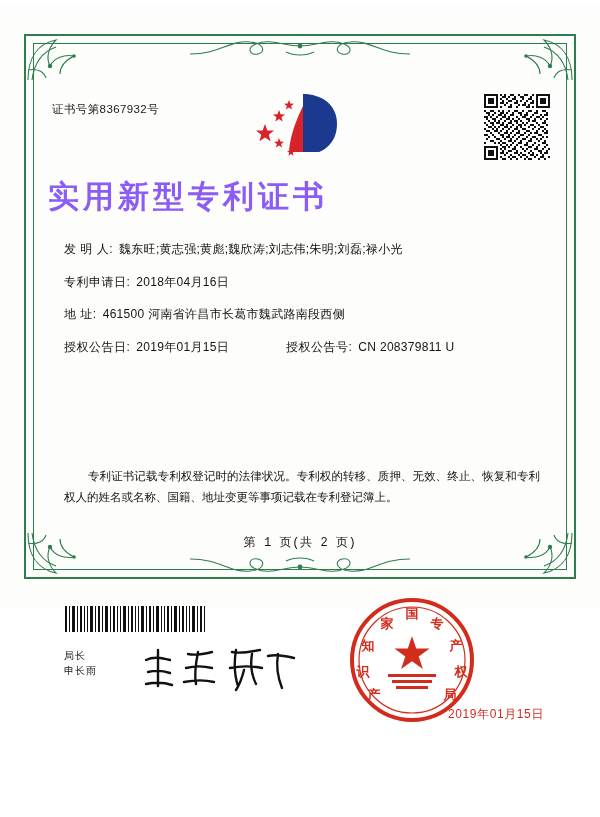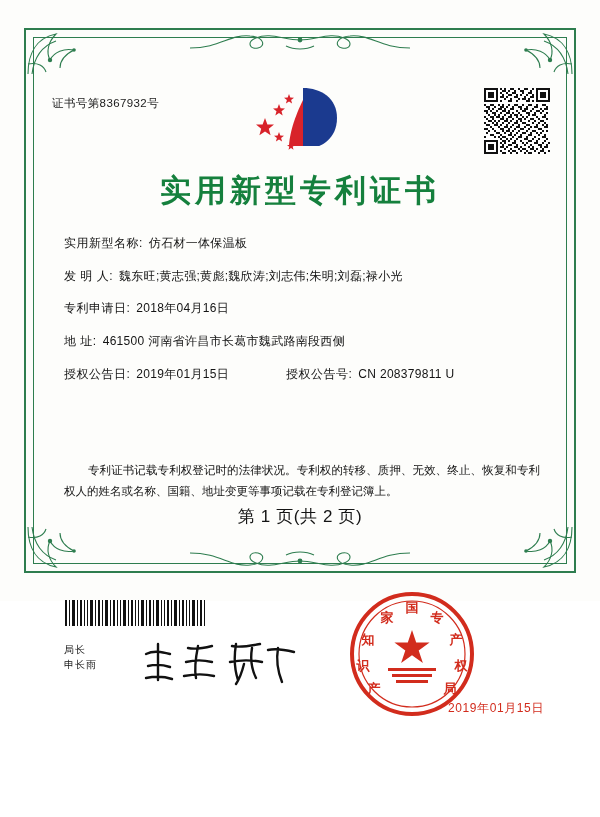--- a/index.html
+++ b/index.html
@@ -11,20 +11,21 @@
     height: 817px;
     background: #ffffff;
     font-family: "Liberation Sans", sans-serif;
     overflow: hidden;
   }
   .page {
     position: relative;
     width: 600px;
     height: 601px;
     background: #fdfdfb;
+    margin-top: 6px;
   }
 
   
   .border-outer {
     position: absolute;
     left: 24px;
     top: 28px;
     right: 24px;
     bottom: 28px;
     border: 2px solid #2e7d4f;
@@ -111,26 +112,26 @@
     height: 66px;
     background: #ffffff;
   }
   .qr svg { display:block; width:100%; height:100%; }
 
   .title {
     position: absolute;
     left: 0;
     right: 0;
     top: 110px;
-    text-align: center;
+    text-align: left;
     font-family: Liberation Mono, monospace;
     font-weight: bold;
     font-size: 31px;
     letter-spacing: 4px;
-    color: #15803d;
+    color: #8b5cf6;
   }
 
   .fields {
     position: absolute;
     left: 16px;
     right: 10px;
     top: 175px;
   }
   .field-row {
     display: flex;
@@ -220,25 +221,26 @@
     font-size: 12px;
     color: #d22c1d;
     letter-spacing: 0.6px;
     white-space: nowrap;
   }
 
   .footer {
     position: absolute;
     left: 0;
     right: 0;
-    bottom: 19px;
+    bottom: 2px;
     text-align: center;
-    font-size: 17px;
+    font-size: 12px;
     color: #141414;
     letter-spacing: 0.6px;
+    font-family: Liberation Mono, monospace;
   }
 </style>
 </head>
 <body>
 
 <div class="page">
 
   <div class="border-outer"></div>
   <div class="border-inner"></div>
 
@@ -591,24 +593,20 @@
             <rect x="27" y="32" width="1" height="1"></rect>
             <rect x="30" y="32" width="1" height="1"></rect>
         </g>
       </svg>
     </div>
 
     <div class="title">实用新型专利证书</div>
 
     <div class="fields">
 
-      <div class="field-row">
-        <span class="field-label">实用新型名称:</span>
-        <span class="field-value">仿石材一体保温板</span>
-      </div>
 
       <div class="field-row">
         <span class="field-label">发 明 人:</span>
         <span class="field-value">魏东旺;黄志强;黄彪;魏欣涛;刘志伟;朱明;刘磊;禄小光</span>
       </div>
 
 
       <div class="field-row">
         <span class="field-label">专利申请日:</span>
         <span class="field-value">2018年04月16日</span>

